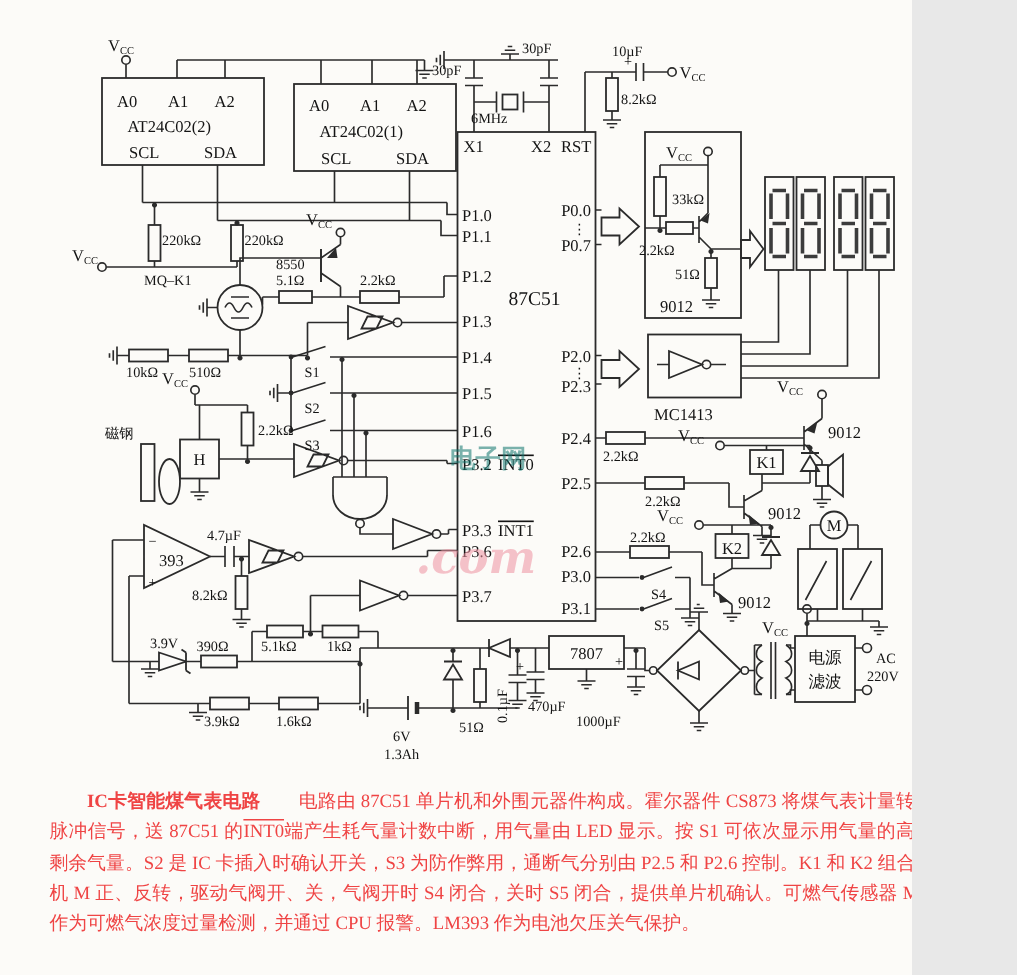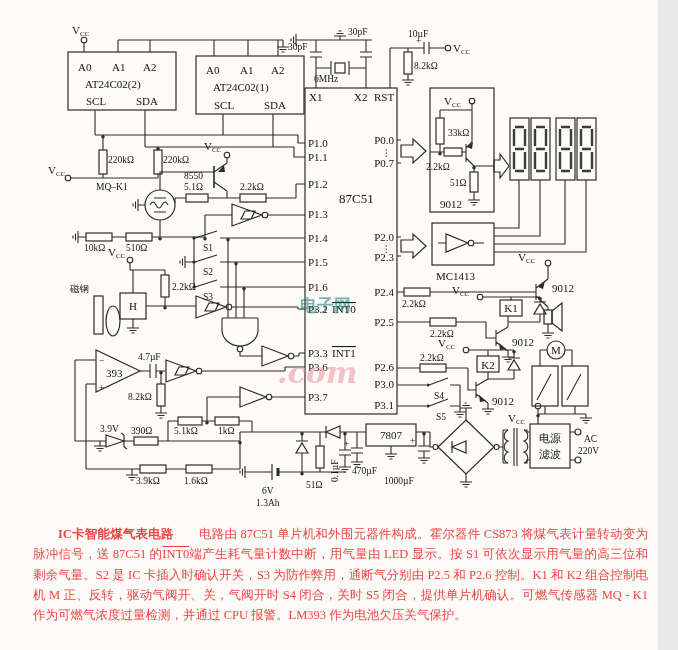--- a/index.html
+++ b/index.html
@@ -1,16 +1,16 @@
 <!DOCTYPE html>
 <html><head>
 <meta charset="utf-8">
 <style>
   html,body{margin:0;padding:0;background:#e8e8e8;}
-  .stage{position:relative;width:658px;height:650px;background:#fcfbf8;overflow:hidden;
+  .stage{position:relative;width:608px;height:650px;background:#fcfbf8;overflow:hidden;
          font-family:"Liberation Serif",serif;}
   svg text{font-family:"Liberation Serif",serif;fill:#141414;}
   .t{font-size:11px;}
   .ts{font-size:9.5px;}
   .tm{font-size:13px;}
   .sub{font-size:7px;}
   .ovl{text-decoration:overline;}
   .w{fill:none;stroke:#2b2b2b;stroke-width:1.1;}
   .cmp{fill:none;stroke:#2b2b2b;stroke-width:1.2;}
   .seg{fill:none;stroke:#3c3c3c;stroke-width:2.4;}

